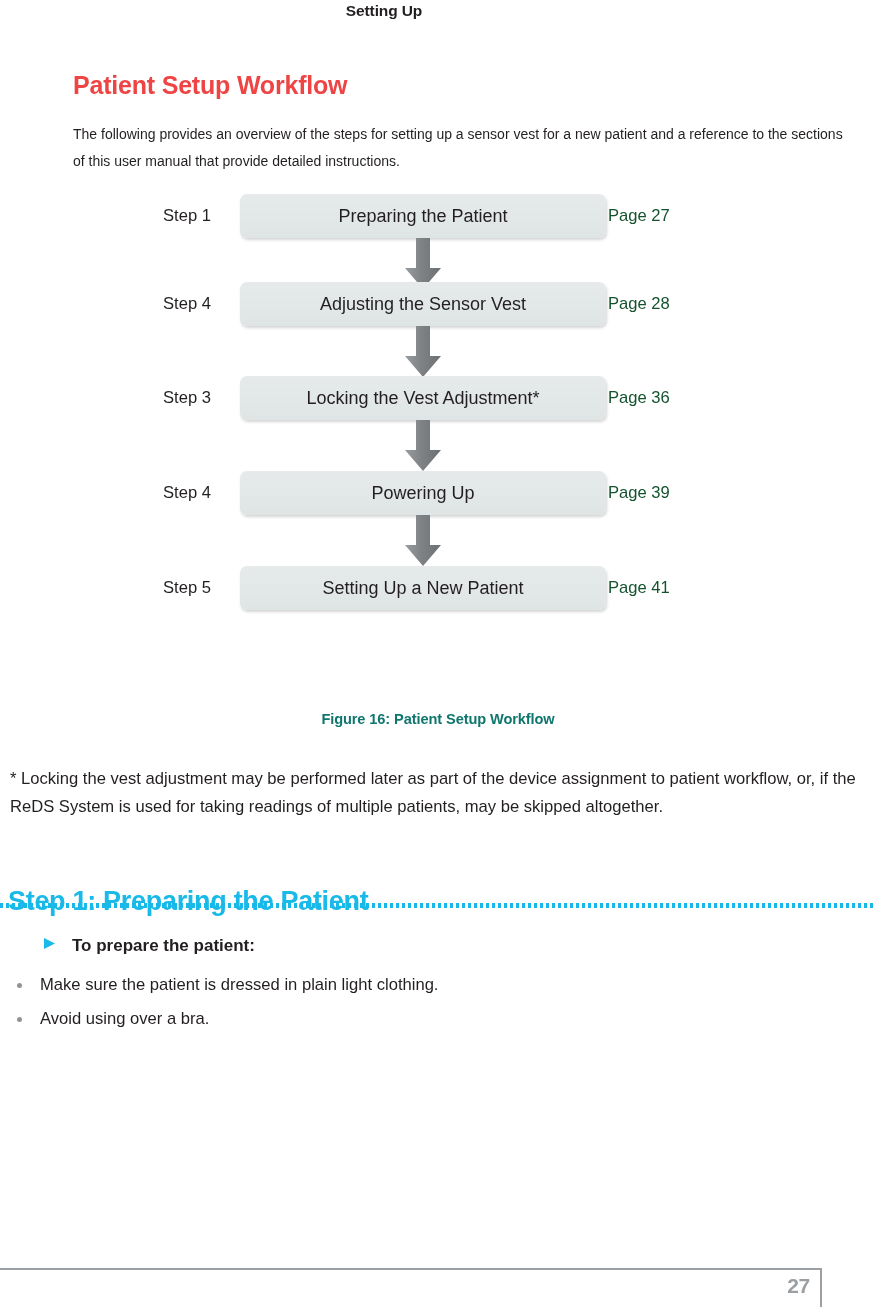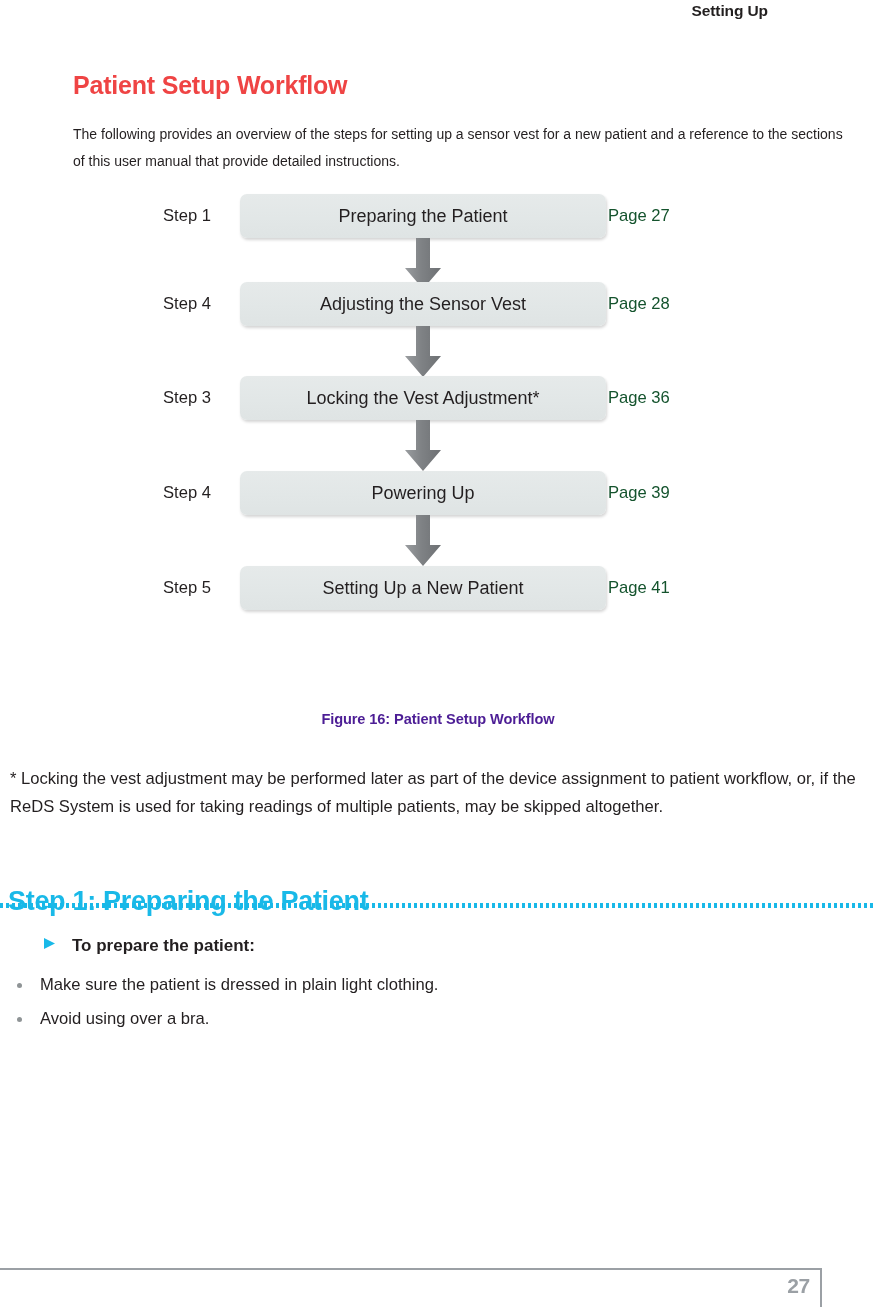--- a/index.html
+++ b/index.html
@@ -16,21 +16,21 @@
     overflow: hidden;
   }
 
   
   .page-header {
     position: absolute;
     top: 0px;
     left: 0px;
     width: 776px;
     height: 26px;
-    text-align: right;
+    text-align: center;
     padding-right: 8px;
     box-sizing: border-box;
   }
   .page-header .hdr-text {
     font-size: 15.5px;
     font-weight: bold;
     color: #221f1f;
     letter-spacing: -0.1px;
     line-height: 22px;
   }
@@ -123,21 +123,21 @@
 
   
   .figure-caption {
     position: absolute;
     left: 0px;
     top: 711px;
     width: 876px;
     text-align: center;
     font-size: 14.6px;
     font-weight: bold;
-    color: #4c1d95;
+    color: #0f766e;
     letter-spacing: -0.1px;
   }
 
   
   .footnote {
     position: absolute;
     left: 10px;
     top: 748px;
     width: 848px;
     font-size: 16.6px;

